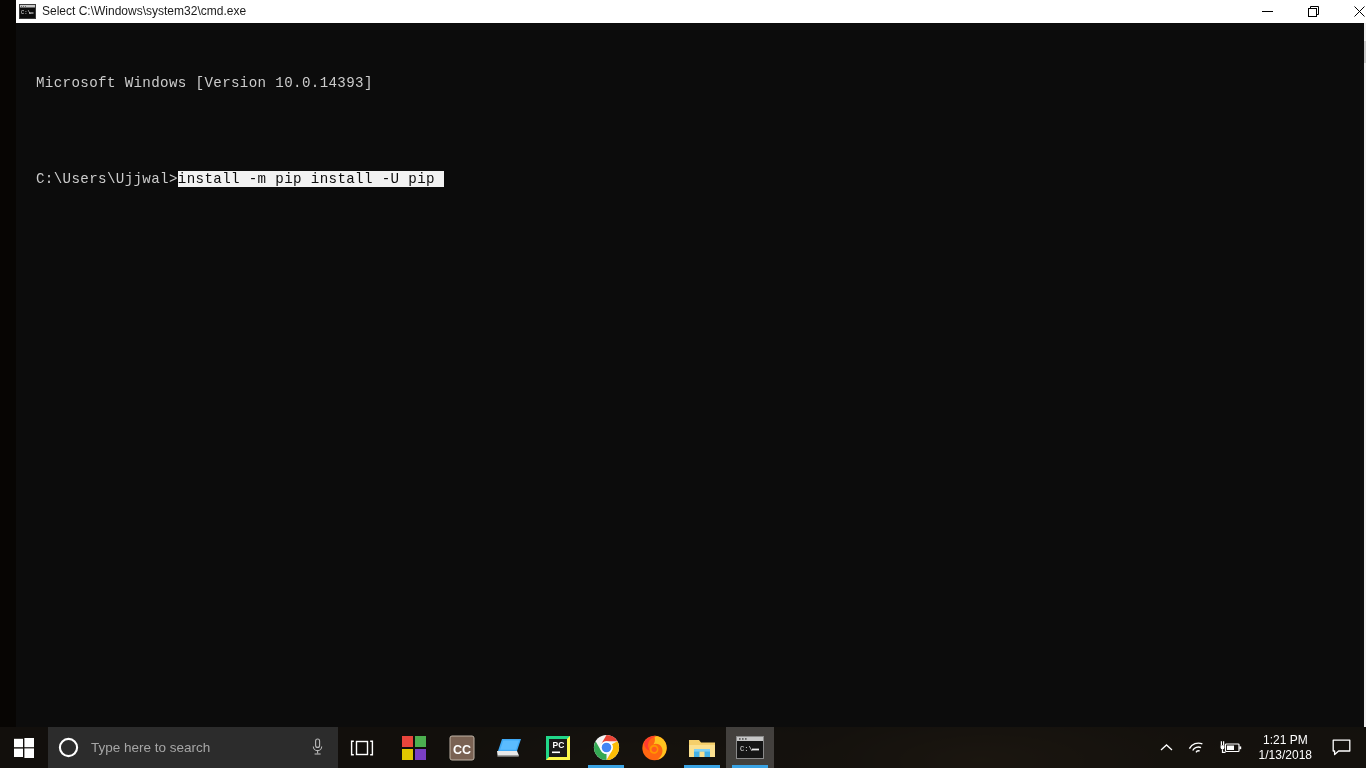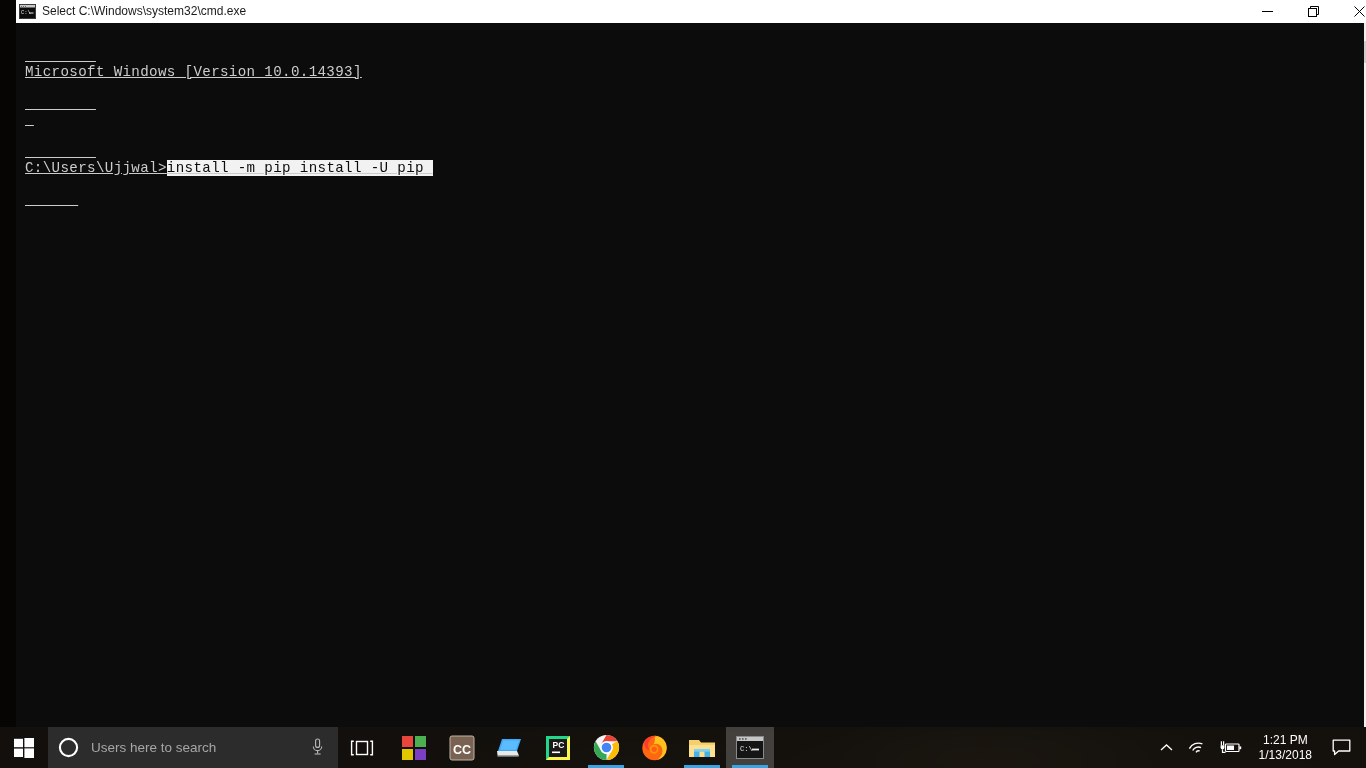--- a/index.html
+++ b/index.html
@@ -86,29 +86,28 @@
     position: absolute;
     left: 0;
     top: 23px;
     width: 1348px;
     height: 704px;
     background: #0c0c0c;
     overflow: hidden;
   }
 
   #console-text {
-    margin: 0;
+    margin: 11px;
     padding: 9px;
     font-family: "Liberation Mono", "DejaVu Sans Mono", monospace;
     font-size: 14.2px;
     line-height: 16px;
     color: #cccccc;
     white-space: pre;
     letter-spacing: 0.35px;
-    text-decoration: underline;
   }
   .console-line { height: 16px; }
   .console-line.blank { height: 16px; }
 
   .selected-text {
     background: #f2f2f2;
     color: #0c0c0c;
   }
 
   
@@ -340,21 +339,21 @@
         <rect x="10.4" y="0" width="9.6" height="9.2" fill="#ffffff"></rect>
         <rect x="0" y="10.6" width="9" height="8.4" fill="#ffffff"></rect>
         <rect x="10.4" y="10.4" width="9.6" height="9.6" fill="#ffffff"></rect>
       </svg>
     </div>
 
     <div id="search-box">
       <svg id="cortana-icon" width="21" height="21" viewBox="0 0 21 21">
         <circle cx="10.5" cy="10.5" r="8.6" fill="none" stroke="#ffffff" stroke-width="2.1"></circle>
       </svg>
-      <span id="search-placeholder">Users here to search</span>
+      <span id="search-placeholder">Type here to search</span>
       <svg id="mic-icon" width="13" height="19" viewBox="0 0 13 19">
         <rect x="4.6" y="1" width="4" height="8.4" rx="2" fill="none" stroke="#b9b9b9" stroke-width="1.1"></rect>
         <path d="M2.3 8.4 a4.2 4.2 0 0 0 8.4 0" fill="none" stroke="#b9b9b9" stroke-width="1.1"></path>
         <line x1="6.6" y1="12.6" x2="6.6" y2="15.6" stroke="#b9b9b9" stroke-width="1.1"></line>
         <line x1="3.6" y1="16" x2="9.6" y2="16" stroke="#b9b9b9" stroke-width="1.1"></line>
       </svg>
     </div>
 
     <div id="taskview-button">
       <svg width="24" height="18" viewBox="0 0 24 18">

